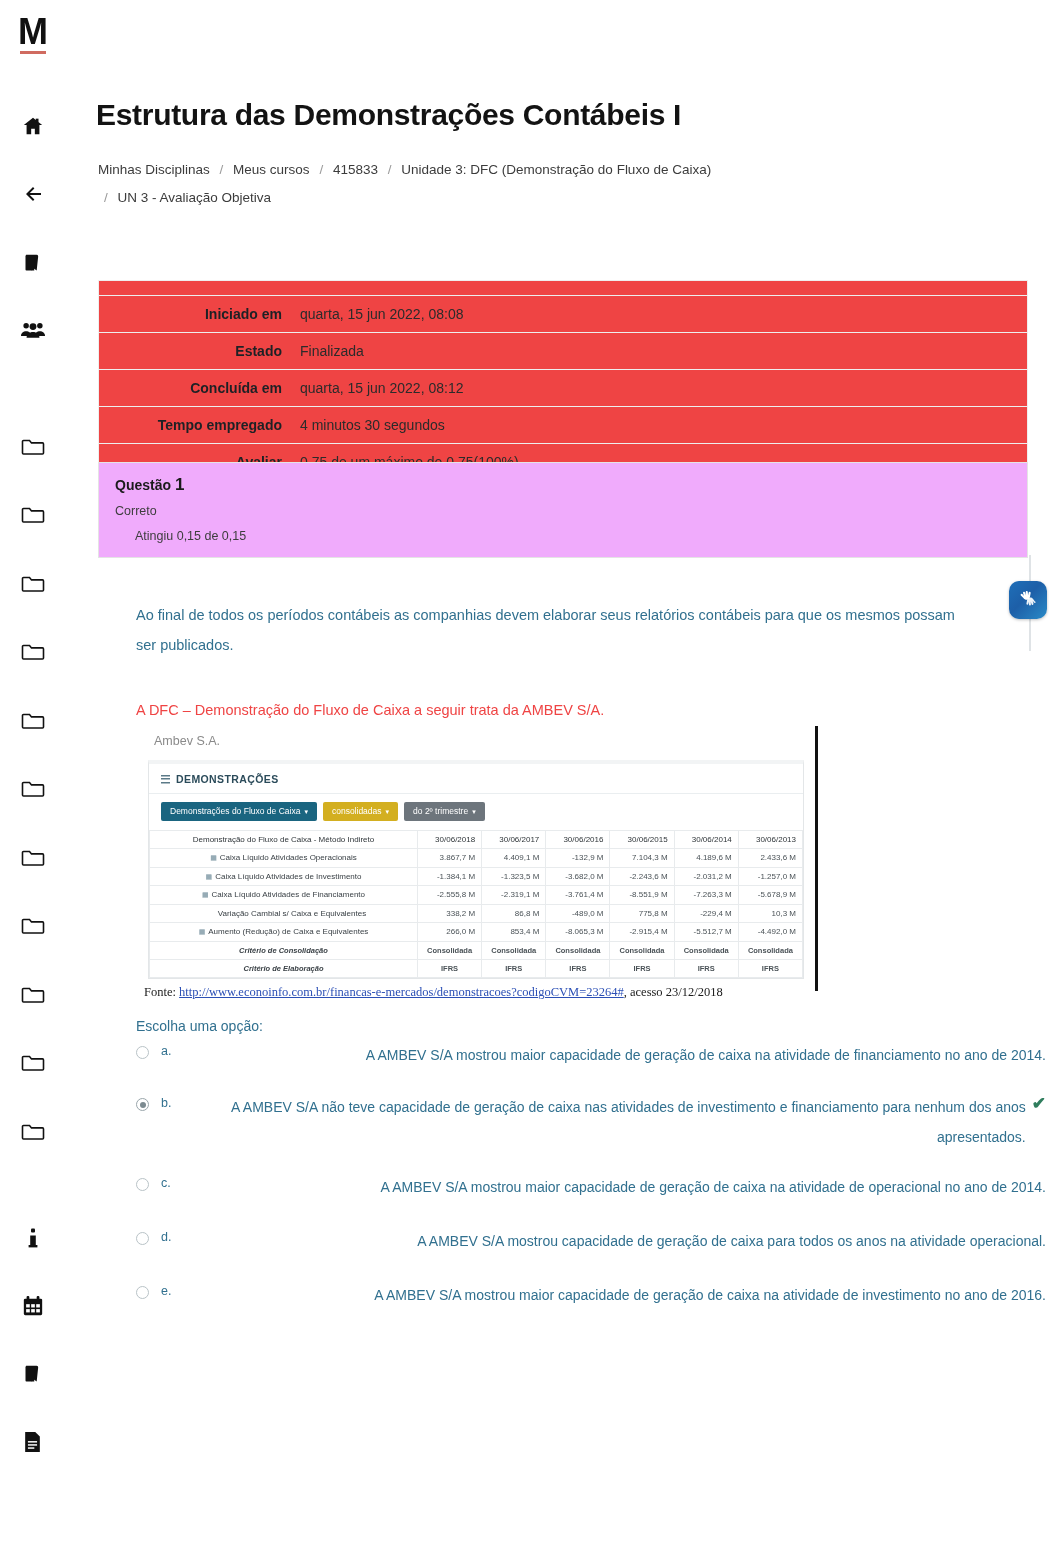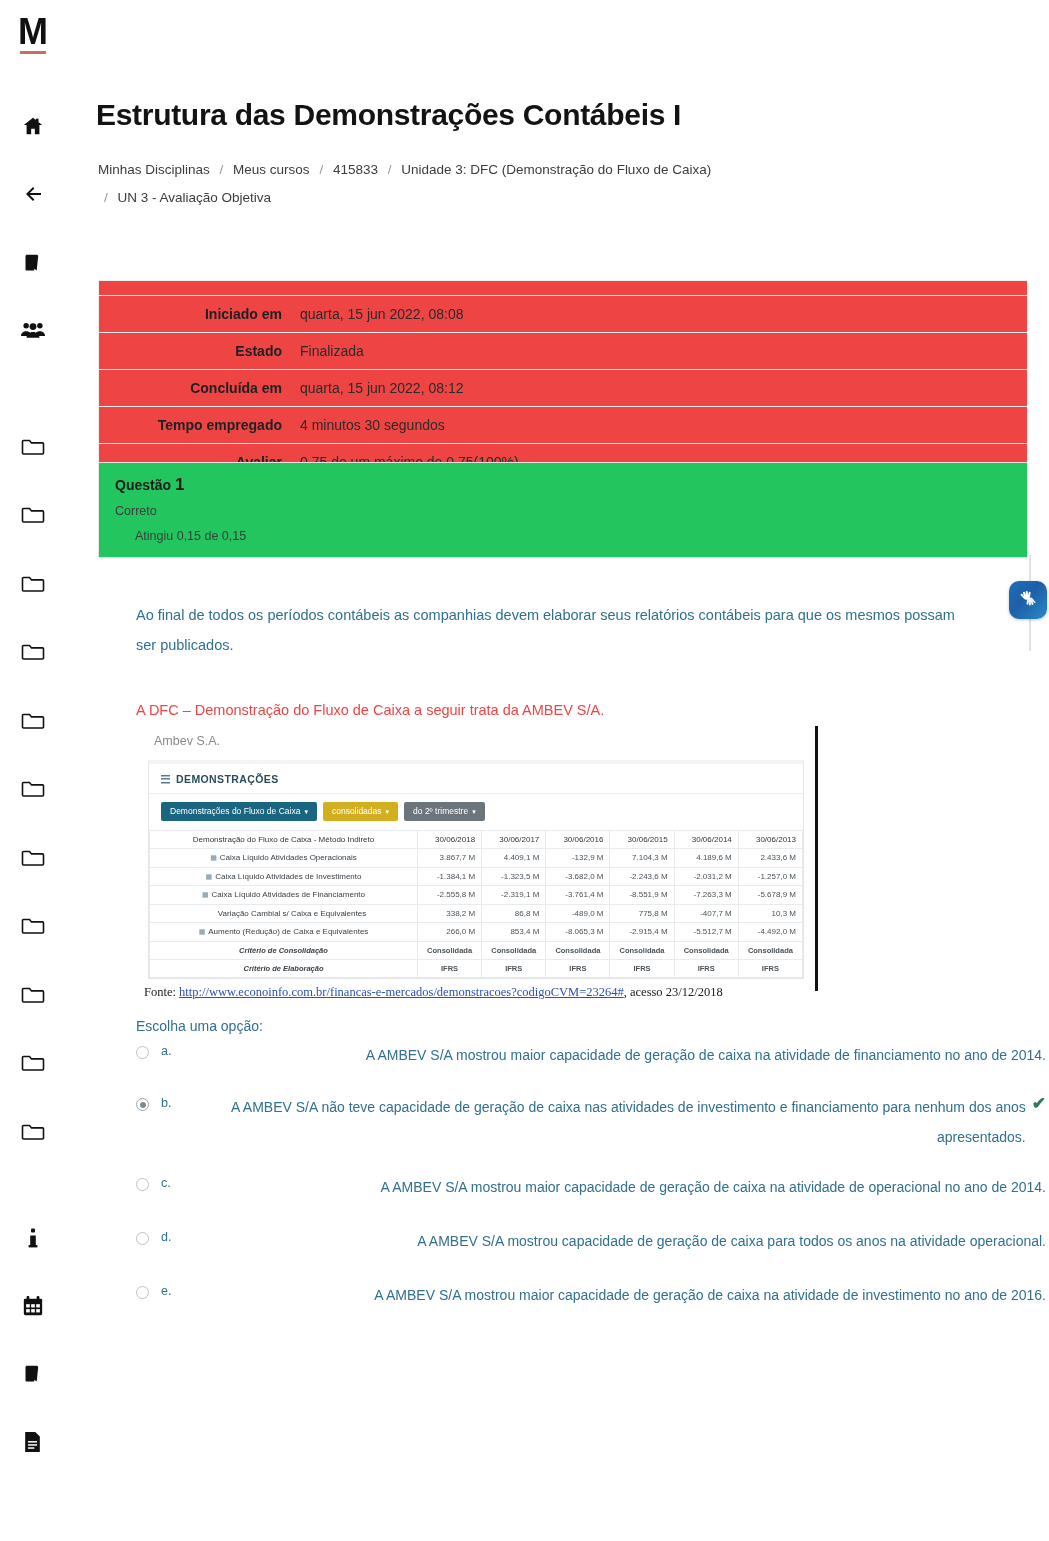--- a/index.html
+++ b/index.html
@@ -64,21 +64,21 @@
     padding: 8px 12px 8px 0; width: 195px; line-height: 20px;
   }
   .summary-table td {
     text-align: left; vertical-align: top;
     font-size: 14px; color: #2b2b2b; padding: 8px 0 8px 6px; line-height: 20px;
   }
 
   
   .qbox {
     position: absolute; left: 32px; top: 462px; width: 930px;
-    border: 1px solid #e4e4e4; background: #22c55e;
+    border: 1px solid #e4e4e4; background: #f0abfc;
     padding: 12px 16px 14px 16px;
   }
   .qbox .qnum { font-size: 14px; font-weight: bold; color: #1b1b1b; }
   .qbox .qnum .num { font-size: 17px; }
   .qbox .qstate { font-size: 12.5px; color: #3d3d3d; margin-top: 9px; }
   .qbox .qmark  { font-size: 12.5px; color: #3d3d3d; margin-top: 11px; margin-left: 20px; }
 
   
   .qtext {
     position: absolute; left: 70px; top: 600px; width: 830px;
@@ -465,21 +465,21 @@
               <td class="val">-8.551,9 M</td>
               <td class="val">-7.263,3 M</td>
               <td class="val">-5.678,9 M</td>
             </tr>
             <tr class="plain">
               <td class="lbl"><span>Variação Cambial s/ Caixa e Equivalentes</span></td>
               <td class="val">338,2 M</td>
               <td class="val">86,8 M</td>
               <td class="val">-489,0 M</td>
               <td class="val">775,8 M</td>
-              <td class="val">-407,7 M</td>
+              <td class="val">-229,4 M</td>
               <td class="val">10,3 M</td>
             </tr>
             <tr>
               <td class="lbl"><span class="sq">▦</span><span>Aumento (Redução) de Caixa e Equivalentes</span></td>
               <td class="val">266,0 M</td>
               <td class="val">853,4 M</td>
               <td class="val">-8.065,3 M</td>
               <td class="val">-2.915,4 M</td>
               <td class="val">-5.512,7 M</td>
               <td class="val">-4.492,0 M</td>

